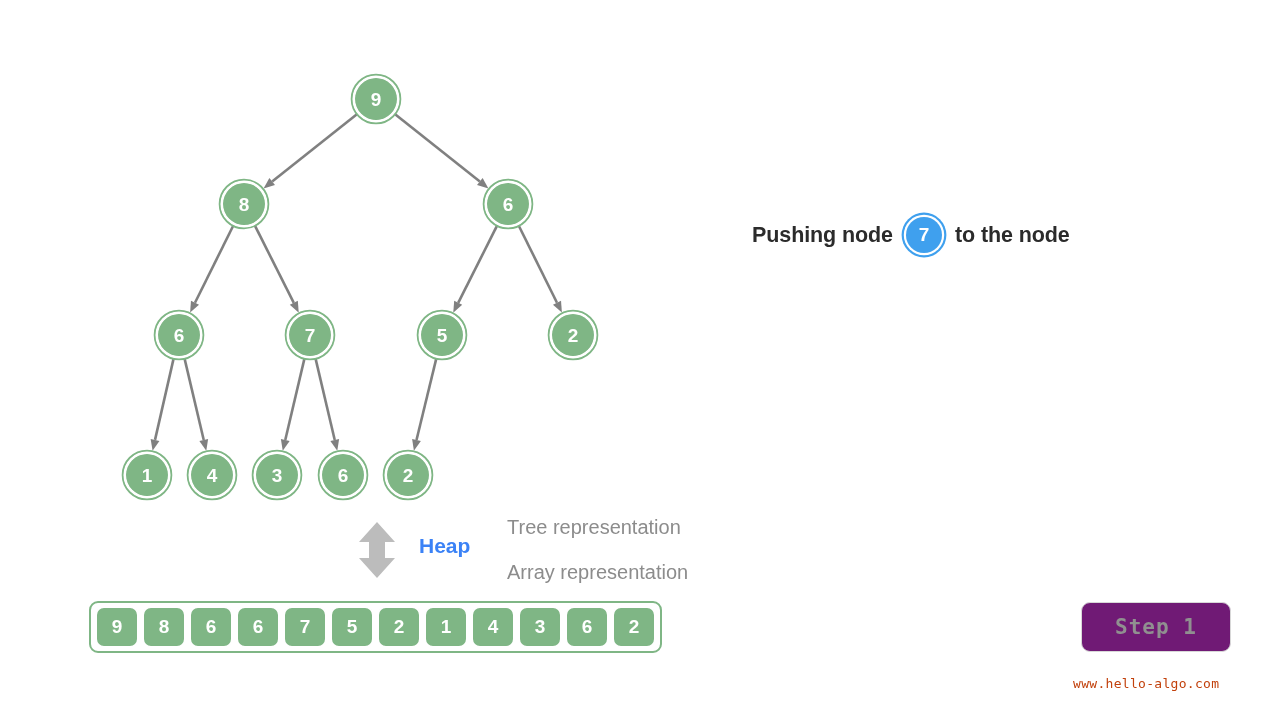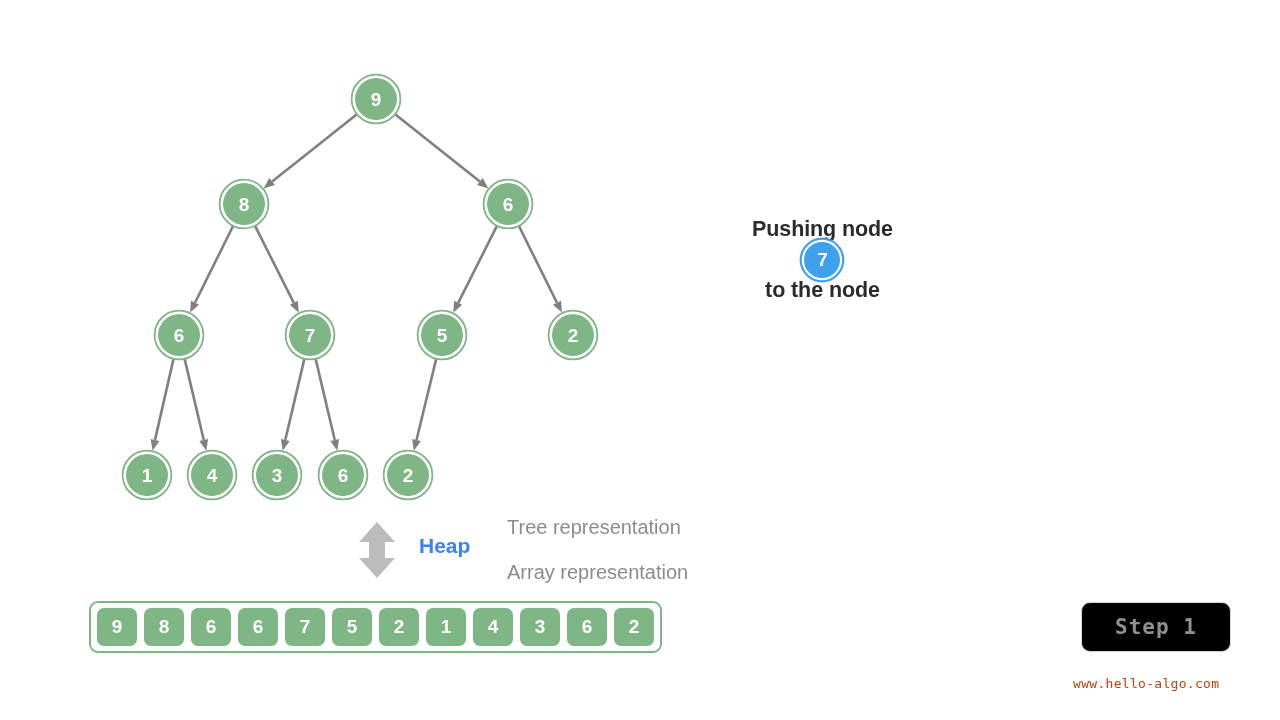--- a/index.html
+++ b/index.html
@@ -37,21 +37,20 @@
   .arrow-head { fill: #808080; }
 
   
   #caption {
     position: absolute;
     left: 752px;
     top: 217px;
     display: flex;
     align-items: center;
     white-space: nowrap;
-    flex-direction: column;
   }
   .caption-text {
     font-size: 21.5px;
     font-weight: 700;
     color: #2b2b2b;
     letter-spacing: -0.1px;
   }
   #caption-node {
     width: 36px;
     height: 36px;
@@ -123,21 +122,21 @@
   
   #step-badge {
     position: absolute;
     left: 1081px;
     top: 602px;
     width: 150px;
     height: 50px;
     box-sizing: border-box;
     border: 1.6px solid #d8d8d8;
     border-radius: 9px;
-    background: #000000;
+    background: #701a75;
     color: #909090;
     font-family: "DejaVu Sans Mono", monospace;
     font-size: 21px;
     font-weight: 700;
     display: flex;
     align-items: center;
     justify-content: center;
     letter-spacing: 1px;
   }
 

